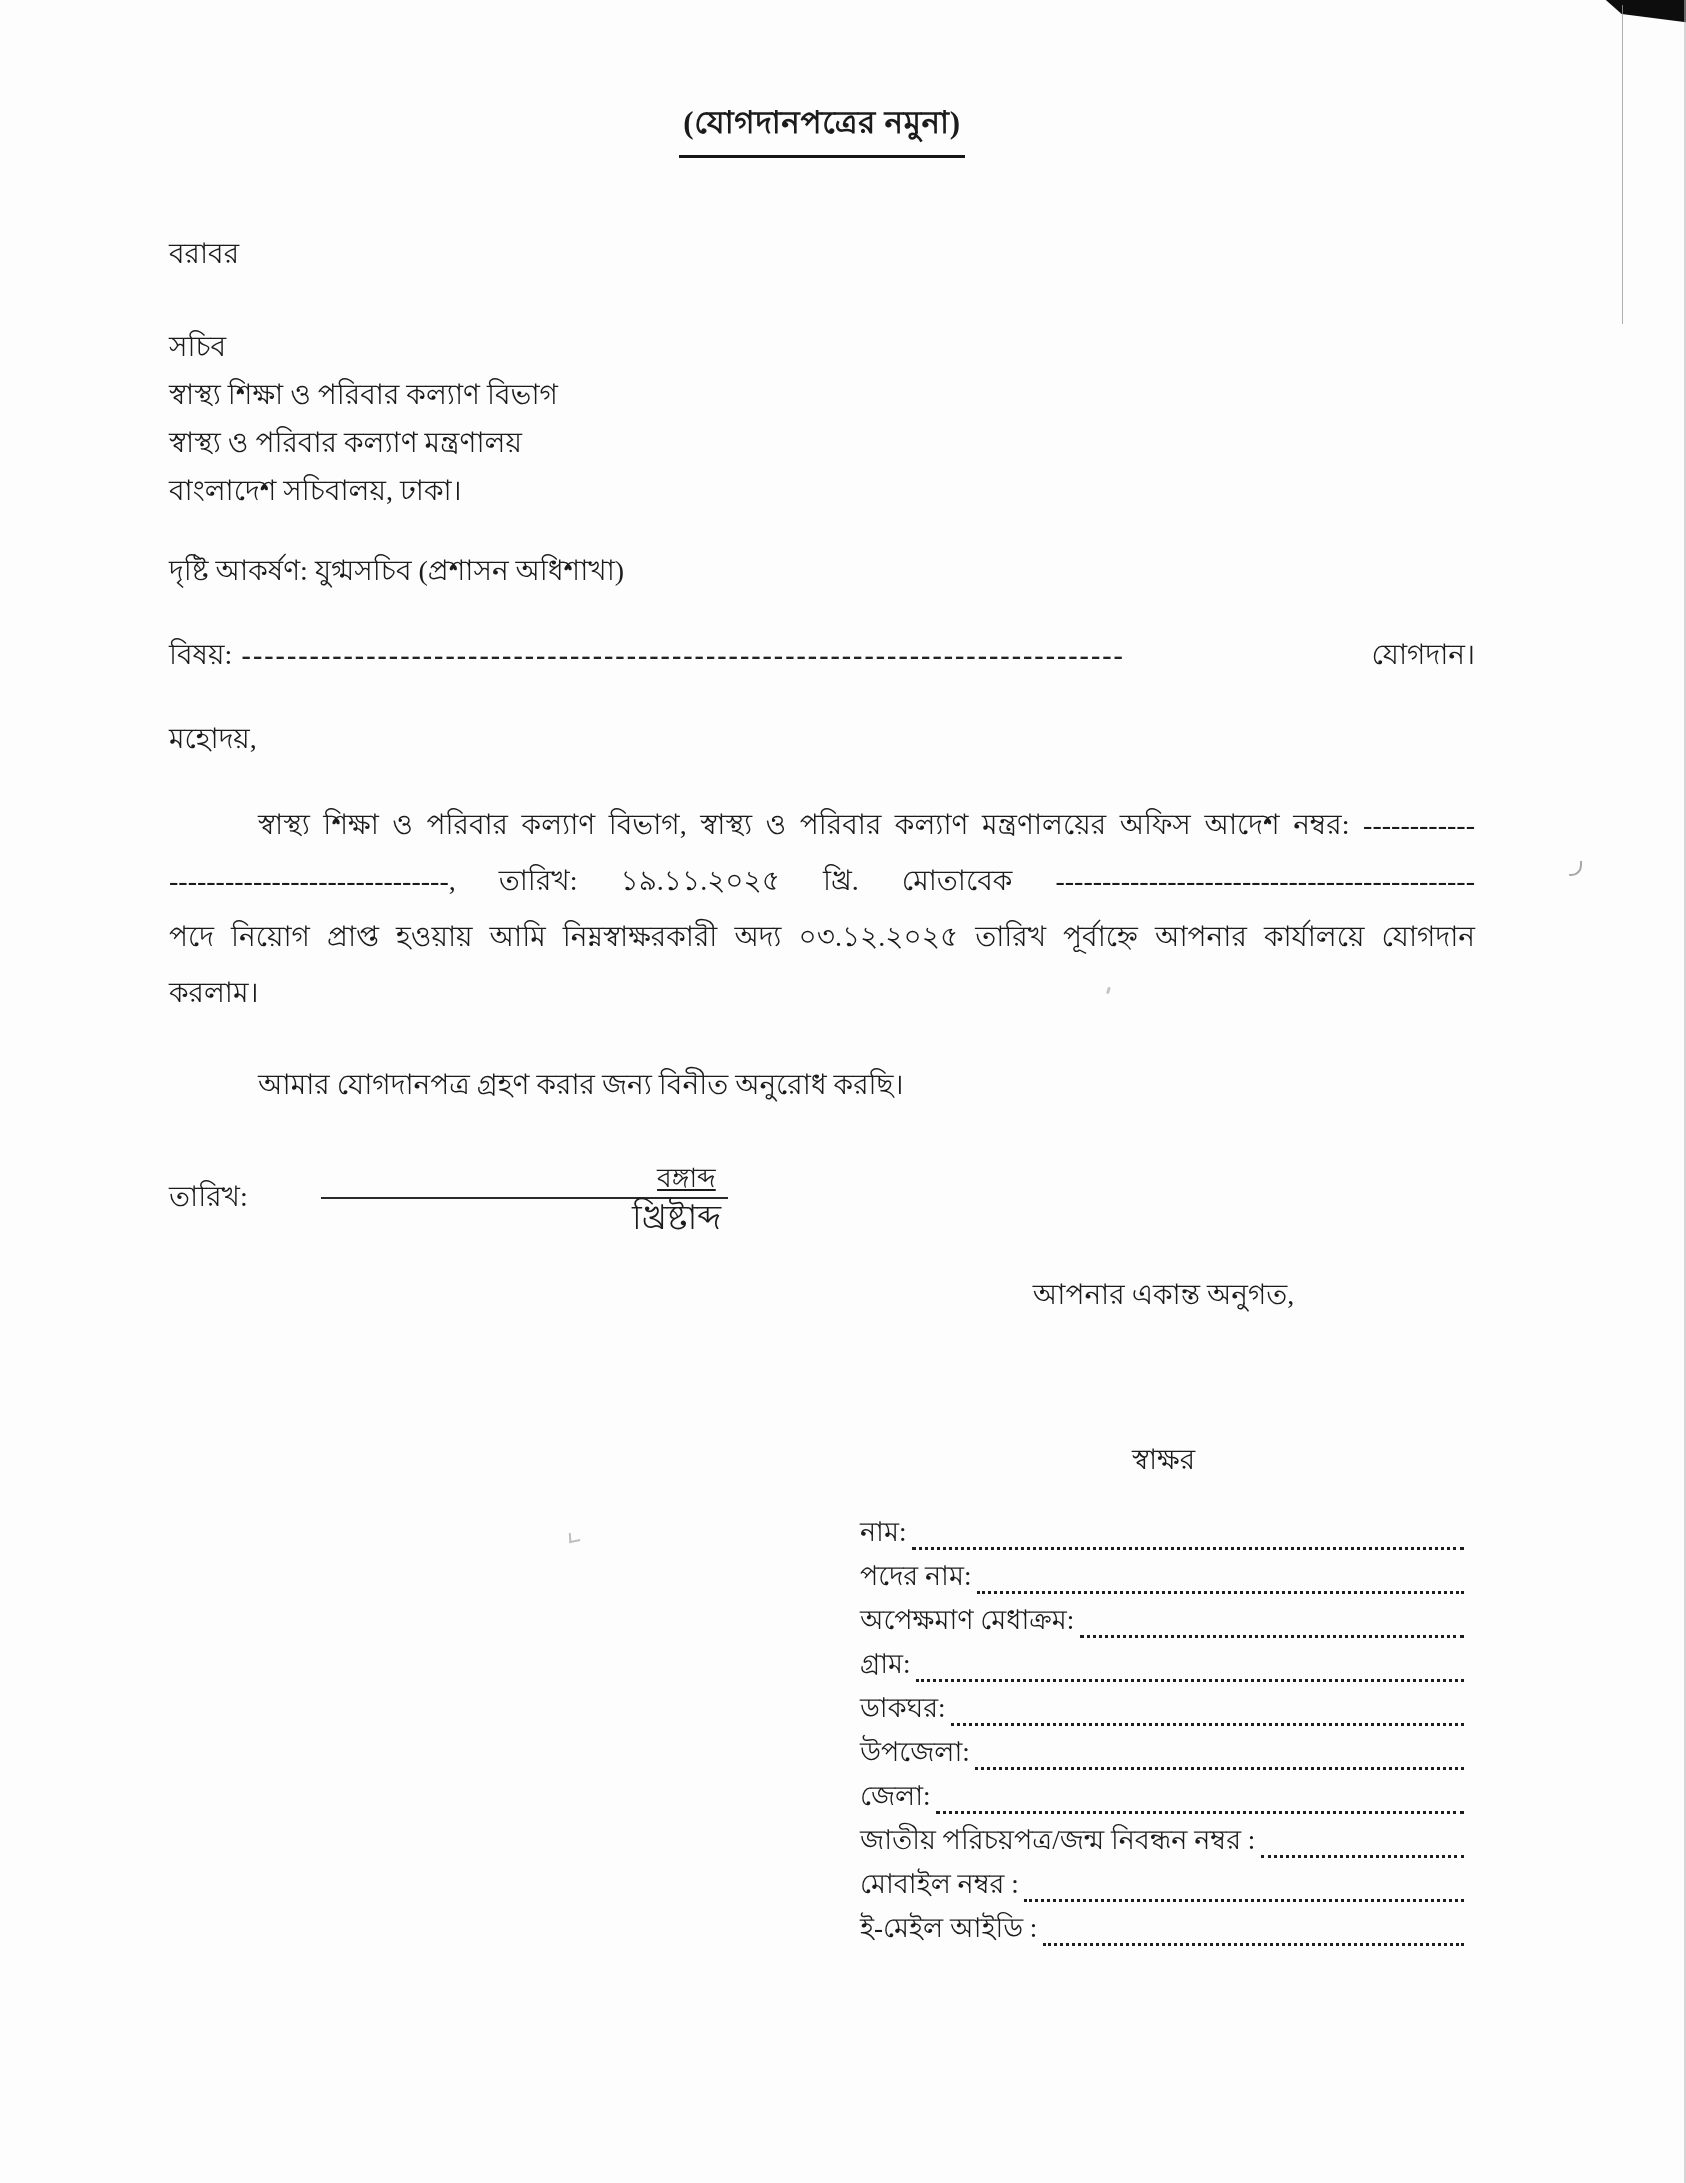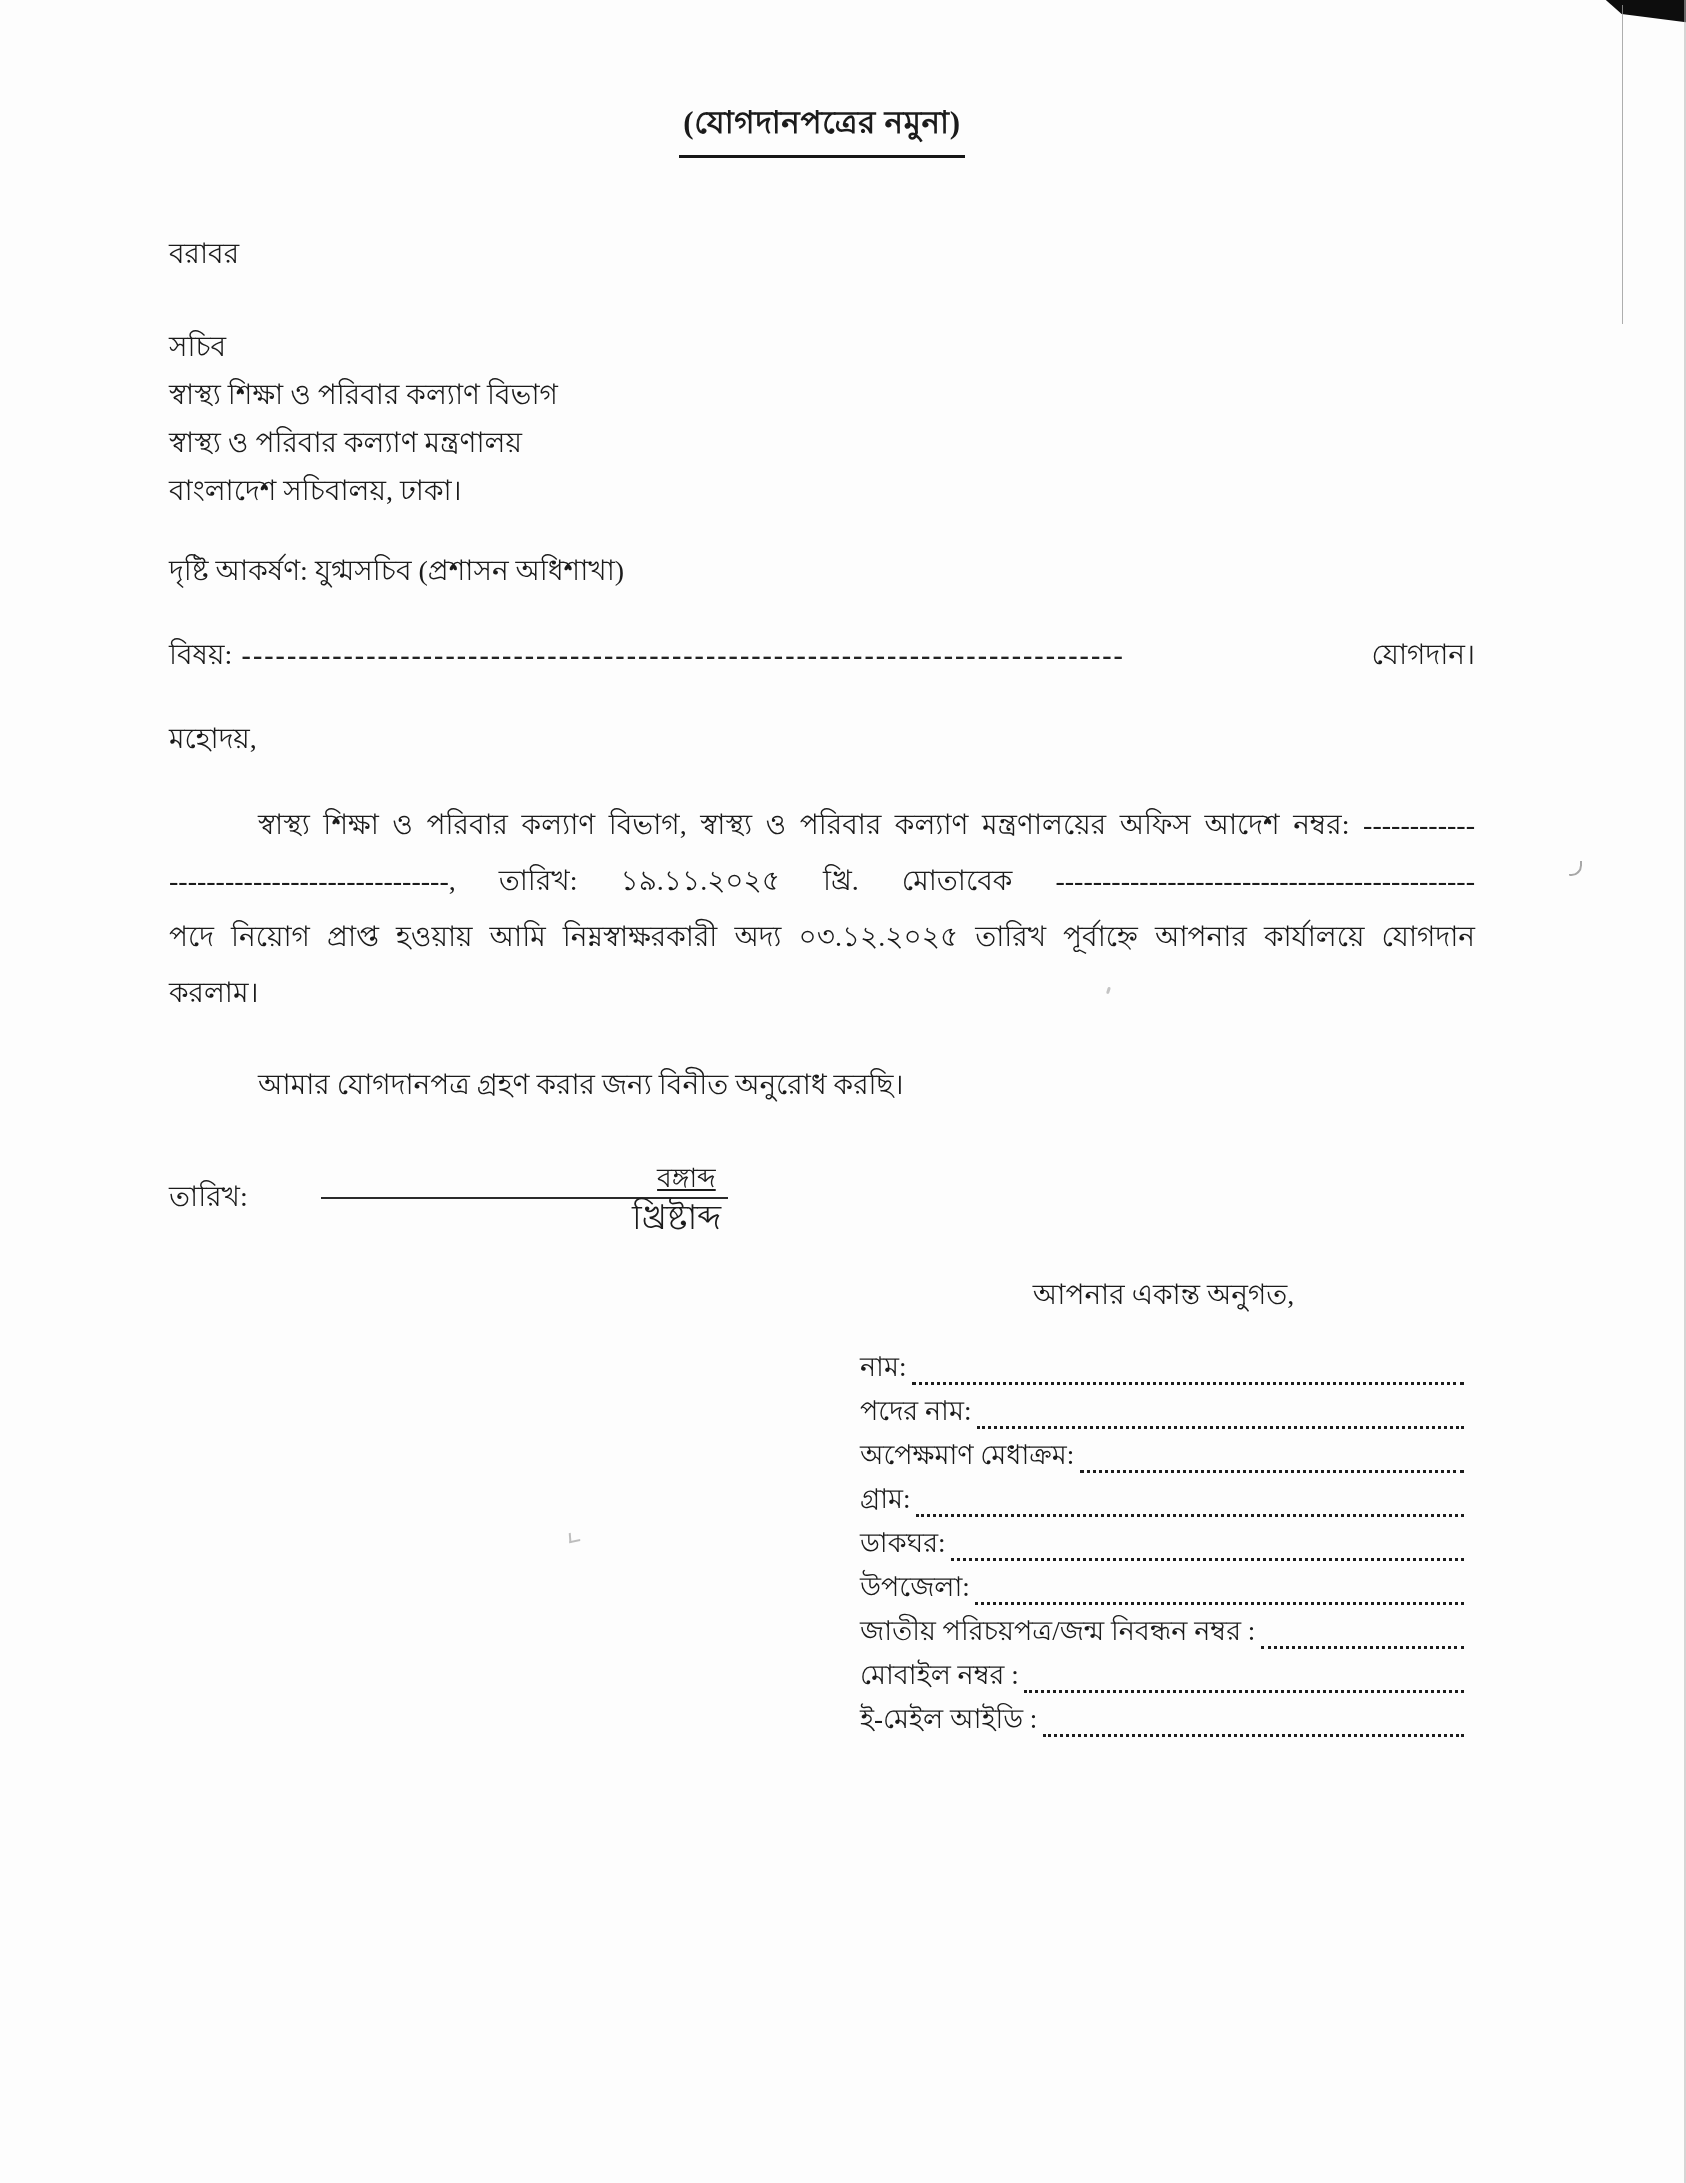--- a/index.html
+++ b/index.html
@@ -138,20 +138,21 @@
       <span class="date-label">তারিখ:</span>
       <div class="era-stack">
         <div class="era-top">বঙ্গাব্দ</div>
         <div class="era-line"></div>
         <div class="era-bottom">খ্রিষ্টাব্দ</div>
       </div>
     </div>
 
     <div class="right-block">
       <div class="closing">আপনার একান্ত অনুগত,</div>
+      <div class="sig-heading">স্বাক্ষর</div>
 
       <div class="fields">
         <div class="field-row">
           <span class="field-label">নাম:</span>
           <span class="dotline"></span>
         </div>
         <div class="field-row">
           <span class="field-label">পদের নাম:</span>
           <span class="dotline"></span>
         </div>
@@ -165,20 +166,24 @@
         </div>
         <div class="field-row">
           <span class="field-label">ডাকঘর:</span>
           <span class="dotline"></span>
         </div>
         <div class="field-row">
           <span class="field-label">উপজেলা:</span>
           <span class="dotline"></span>
         </div>
         <div class="field-row">
+          <span class="field-label">জেলা:</span>
+          <span class="dotline"></span>
+        </div>
+        <div class="field-row">
           <span class="field-label">জাতীয় পরিচয়পত্র/জন্ম নিবন্ধন নম্বর :</span>
           <span class="dotline"></span>
         </div>
         <div class="field-row">
           <span class="field-label">মোবাইল নম্বর :</span>
           <span class="dotline"></span>
         </div>
         <div class="field-row">
           <span class="field-label">ই-মেইল আইডি :</span>
           <span class="dotline"></span>

